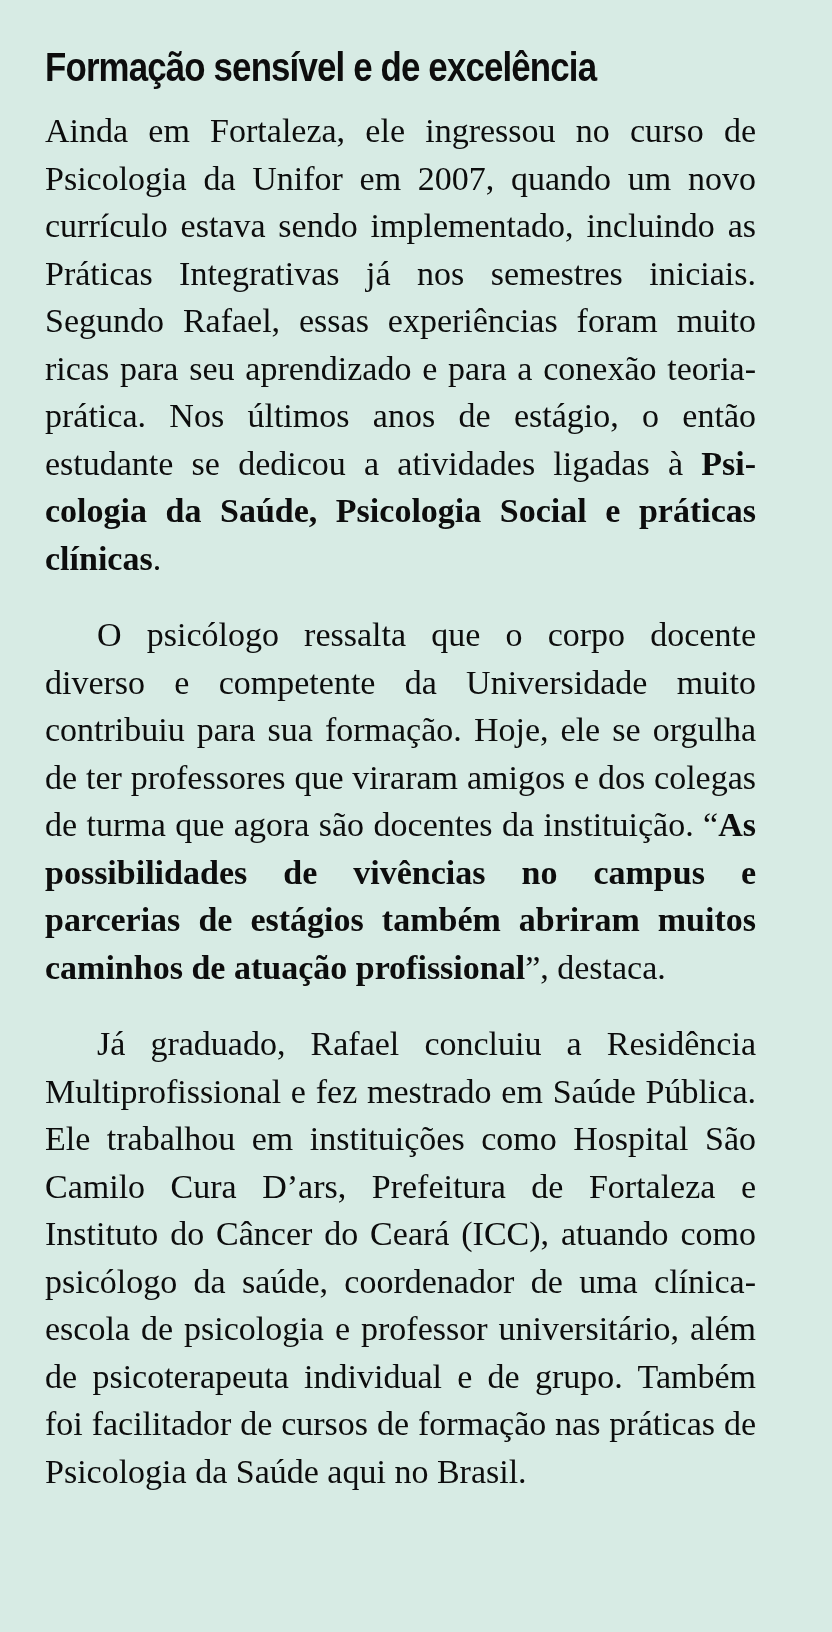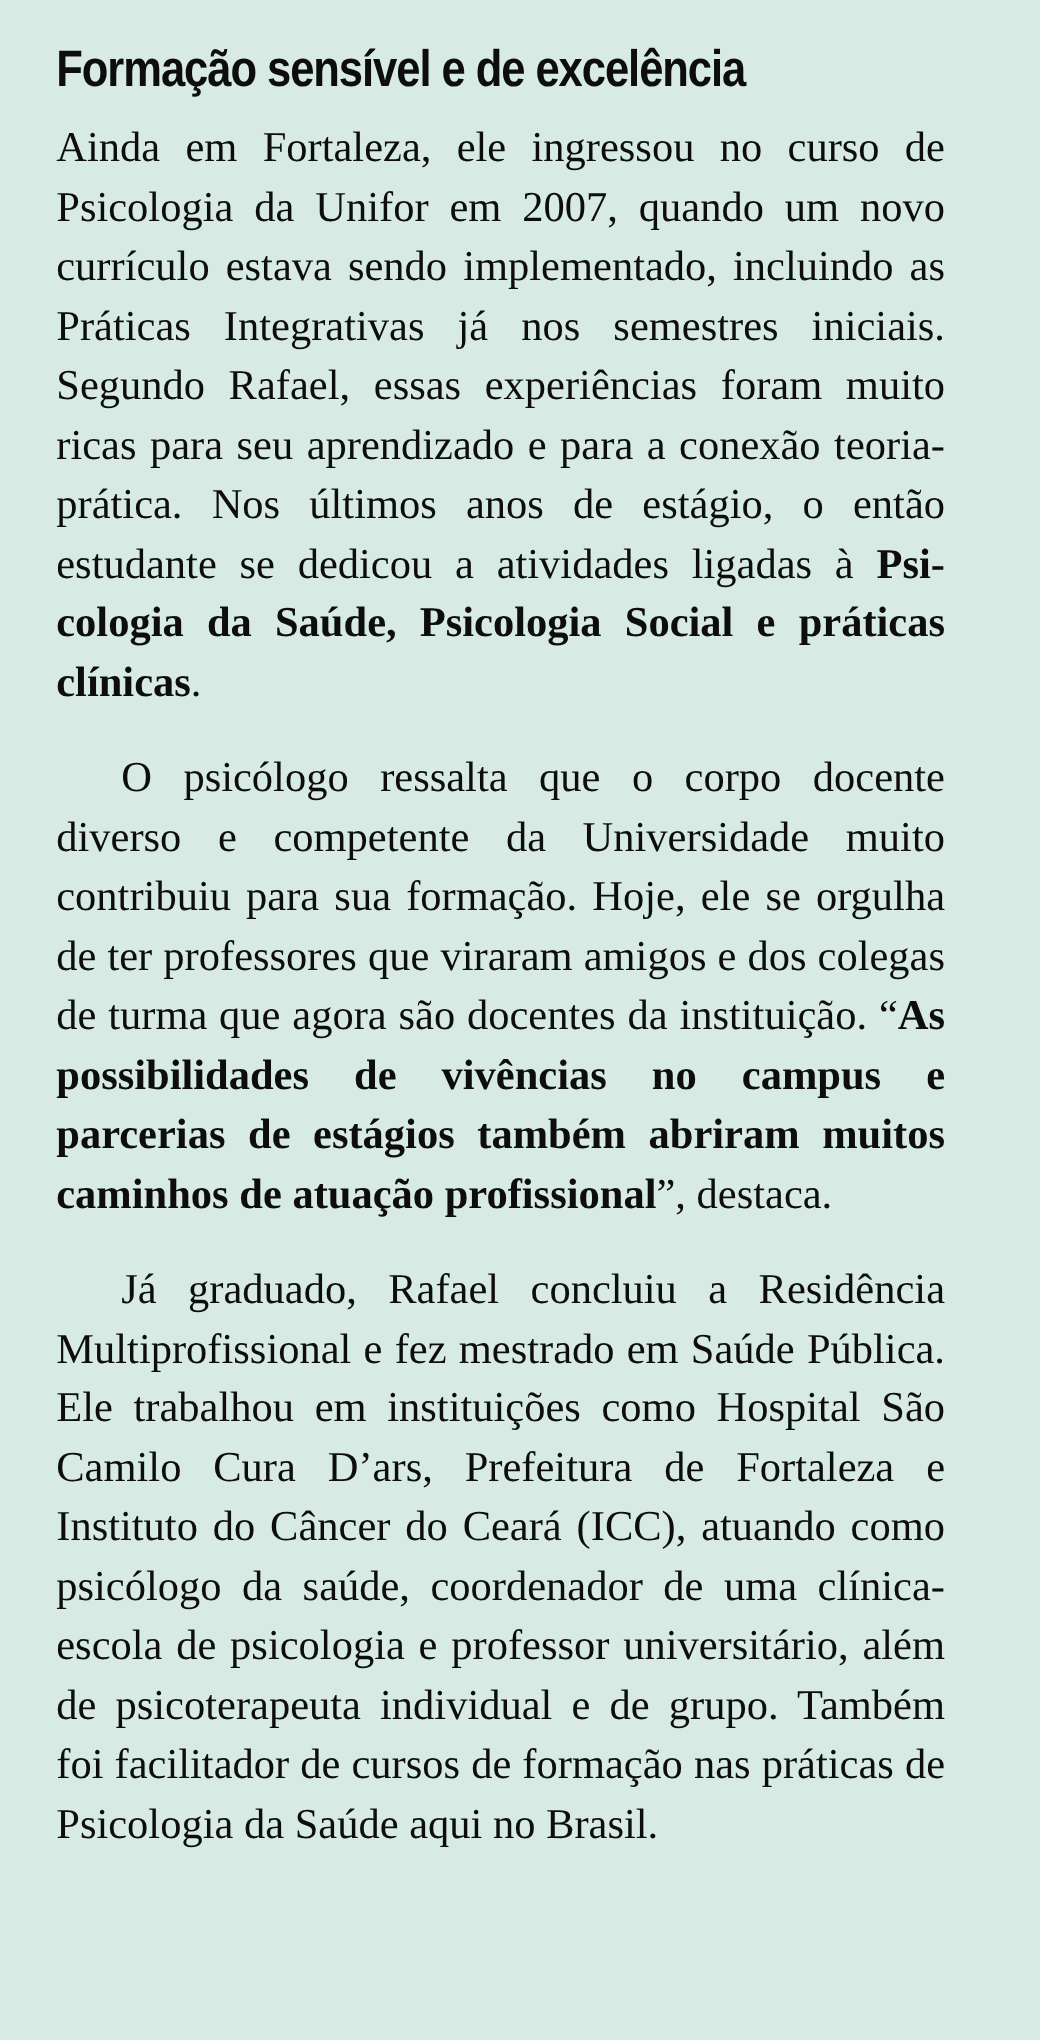--- a/index.html
+++ b/index.html
@@ -13,21 +13,21 @@
   body {
     width: 832px;
     height: 1632px;
     background: var(--bg);
     overflow: hidden;
   }
   .page {
     box-sizing: border-box;
     width: 832px;
     height: 1632px;
-    padding: 32px 76px 0 45px;
+    padding: 44px 76px 0 45px;
     background: var(--bg);
     color: var(--fg);
   }
   .article-heading {
     font-family: "Liberation Sans", sans-serif;
     font-weight: 700;
     font-size: 41px;
     line-height: 1.15;
     letter-spacing: -1px;
     color: var(--fg);

